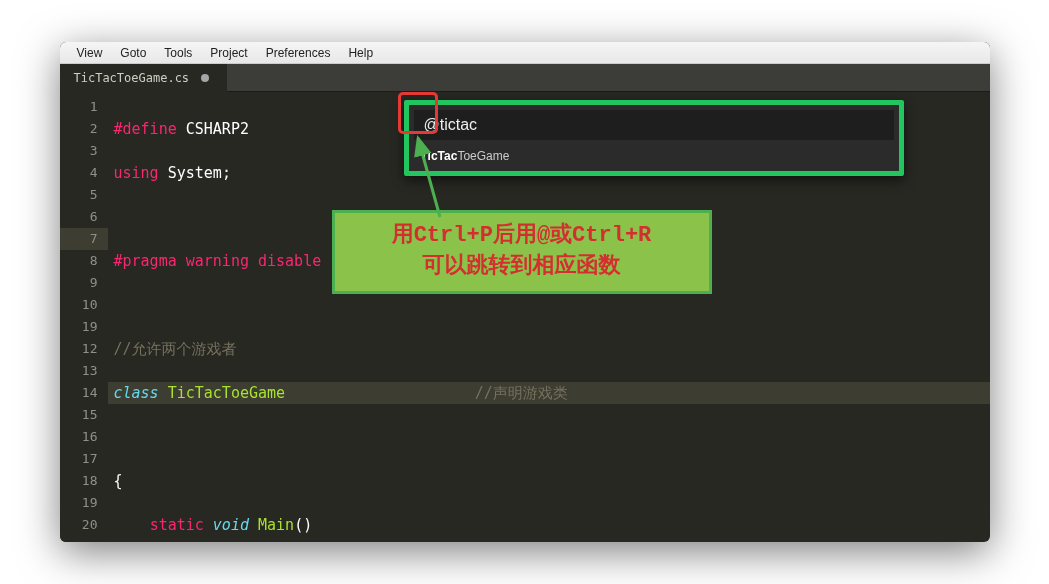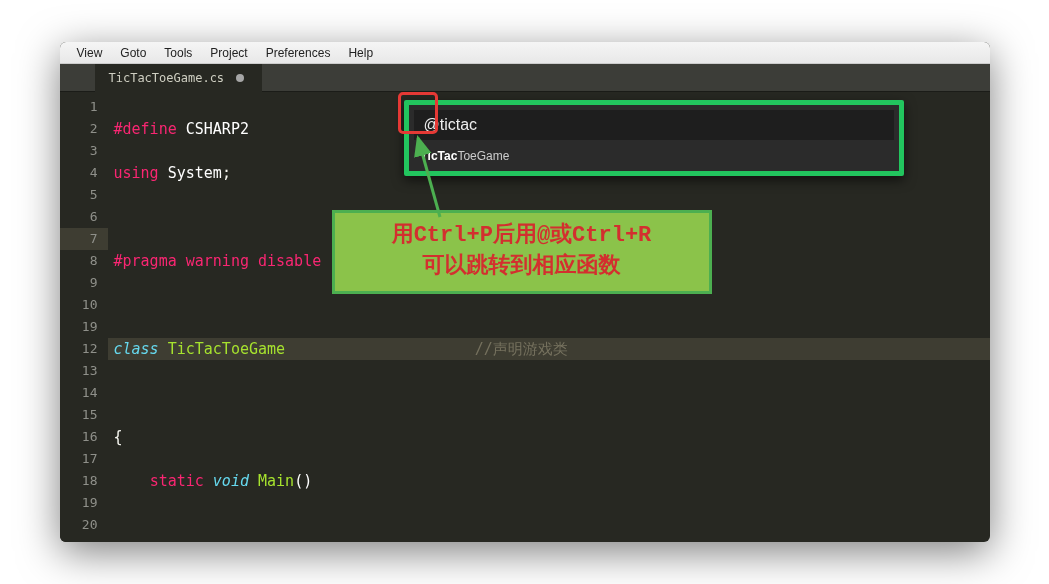--- a/index.html
+++ b/index.html
@@ -33,21 +33,20 @@
   color: #222;
   border-bottom: 1px solid #ccc;
 }
 .menu-item { padding: 0 9px; cursor: pointer; }
 .tab-bar {
   background: #3c3d38;
   height: 28px;
   display: flex;
   align-items: center;
   border-bottom: 1px solid #1b1c18;
-  padding-left: 35px;
 }
 .tab {
   background: #272822;
   color: #cfcfc2;
   padding: 0 18px 0 14px;
   height: 28px;
   display: flex;
   align-items: center;
   gap: 12px;
   font-size: 12px;
@@ -197,20 +196,21 @@
         <div>19</div>
         <div>20</div>
         <div>21</div>
       </div>
     <div class="code">
 <div class="code-line"><span class="k-red">#define</span> <span class="k-white">CSHARP2</span></div>
 <div class="code-line"><span class="k-red">using</span> <span class="k-white">System</span>;</div>
 <div class="code-line"> </div>
 <div class="code-line"><span class="k-red">#pragma warning disable</span> <span class="k-purple">1030</span>    <span class="k-grey">//Disable user define warnings</span></div>
 <div class="code-line"> </div>
+<div class="code-line"><span class="k-grey">//允许两个游戏者</span></div>
 <div class="code-line hl"><span class="k-blue">class</span> <span class="k-green">TicTacToeGame</span>                     <span class="k-grey">//声明游戏类</span></div>
 <div class="code-line"> </div>
 <div class="code-line">{</div>
 <div class="code-line">    <span class="k-red">static</span> <span class="k-blue">void</span> <span class="k-green">Main</span><span class="k-white">()</span></div>
 
 
 
 
 
 

